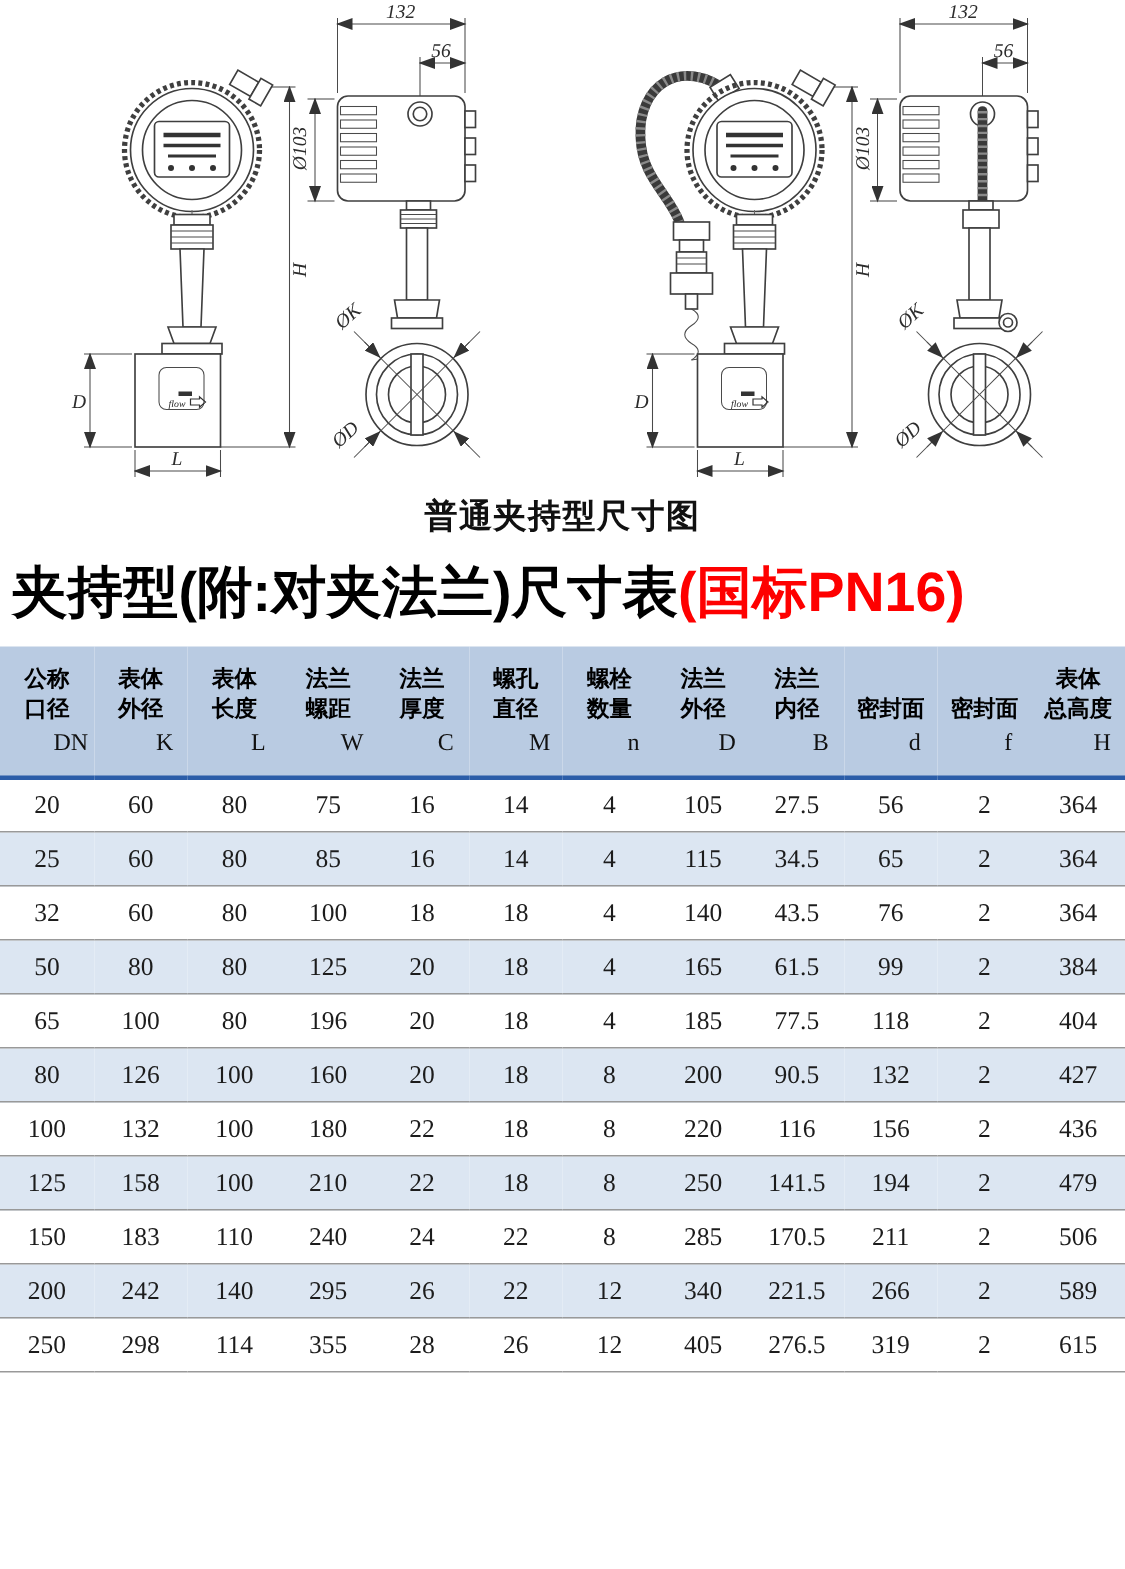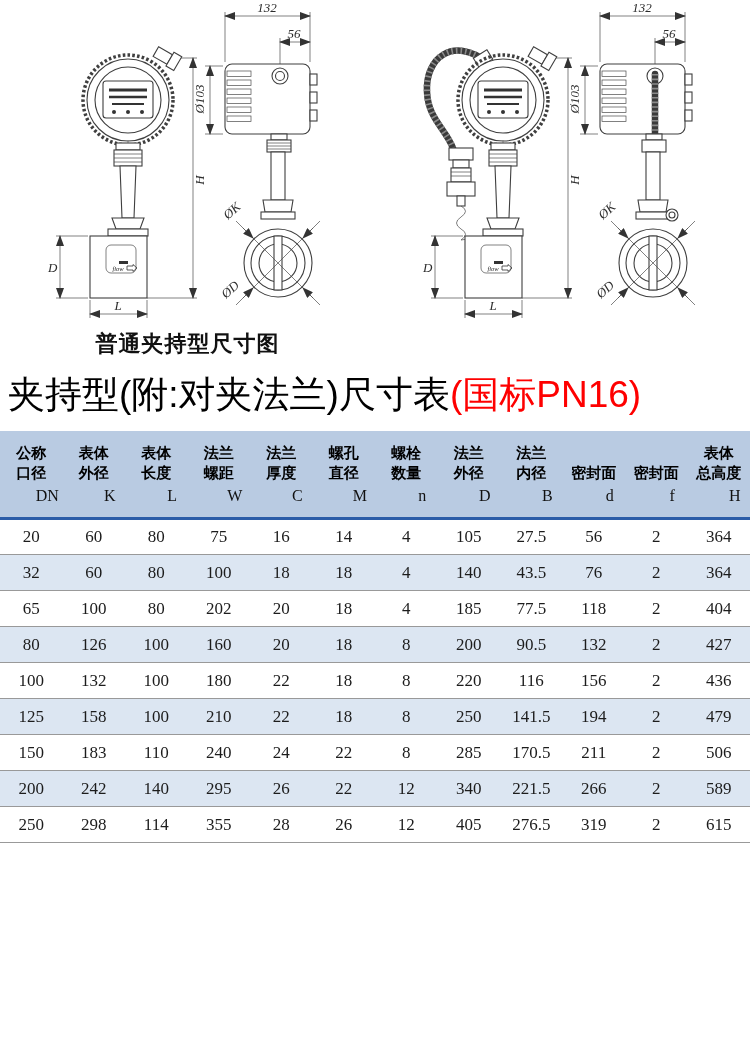--- a/index.html
+++ b/index.html
@@ -6,30 +6,30 @@
   html,body { background:#ffffff; }
   body {
     width:750px; height:1046px; overflow:hidden;
     font-family:"Liberation Sans", sans-serif;
     color:#1f1f1f;
   }
   .diagrams { display:flex; height:325px; }
   .diagram { width:375px; height:325px; }
   .diagram svg { width:375px; height:325px; display:block; }
 
-  .captions { display:flex; height:38px; align-items:center; }
+  .captions { display:flex; height:38px; align-items:center;justify-content:center; }
   .caption {
     width:375px; text-align:center;
     font-size:22px; font-weight:700; color:#111;
     letter-spacing:1px;
   }
 
   .title-block {
     padding:4px 0 8px 8px; height:68px; display:flex; align-items:center;
-    font-size:37px; font-weight:400; color:#000; letter-spacing:0px;
+    font-size:37px; font-weight:700; color:#000; letter-spacing:0px;
     white-space:nowrap;
   }
   .title-red { color:var(--std-color,#fe0000); }
 
   table.dims {
     width:750px; border-collapse:collapse; table-layout:fixed;
   }
   thead th {
     background:var(--header-bg,#b9cbe2);
     border-bottom:3px solid var(--header-rule,#2b5da8);
@@ -416,38 +416,66 @@
         <td>16</td>
         <td>14</td>
         <td>4</td>
         <td>105</td>
         <td>27.5</td>
         <td>56</td>
         <td>2</td>
         <td>364</td>
       </tr>
       <tr>
+        <td>25</td>
+        <td>60</td>
+        <td>80</td>
+        <td>85</td>
+        <td>16</td>
+        <td>14</td>
+        <td>4</td>
+        <td>115</td>
+        <td>34.5</td>
+        <td>65</td>
+        <td>2</td>
+        <td>364</td>
+      </tr>
+      <tr>
         <td>32</td>
         <td>60</td>
         <td>80</td>
         <td>100</td>
         <td>18</td>
         <td>18</td>
         <td>4</td>
         <td>140</td>
         <td>43.5</td>
         <td>76</td>
         <td>2</td>
         <td>364</td>
       </tr>
       <tr>
+        <td>50</td>
+        <td>80</td>
+        <td>80</td>
+        <td>125</td>
+        <td>20</td>
+        <td>18</td>
+        <td>4</td>
+        <td>165</td>
+        <td>61.5</td>
+        <td>99</td>
+        <td>2</td>
+        <td>384</td>
+      </tr>
+      <tr>
         <td>65</td>
         <td>100</td>
         <td>80</td>
-        <td>202</td>
+        <td>196</td>
         <td>20</td>
         <td>18</td>
         <td>4</td>
         <td>185</td>
         <td>77.5</td>
         <td>118</td>
         <td>2</td>
         <td>404</td>
       </tr>
       <tr>

